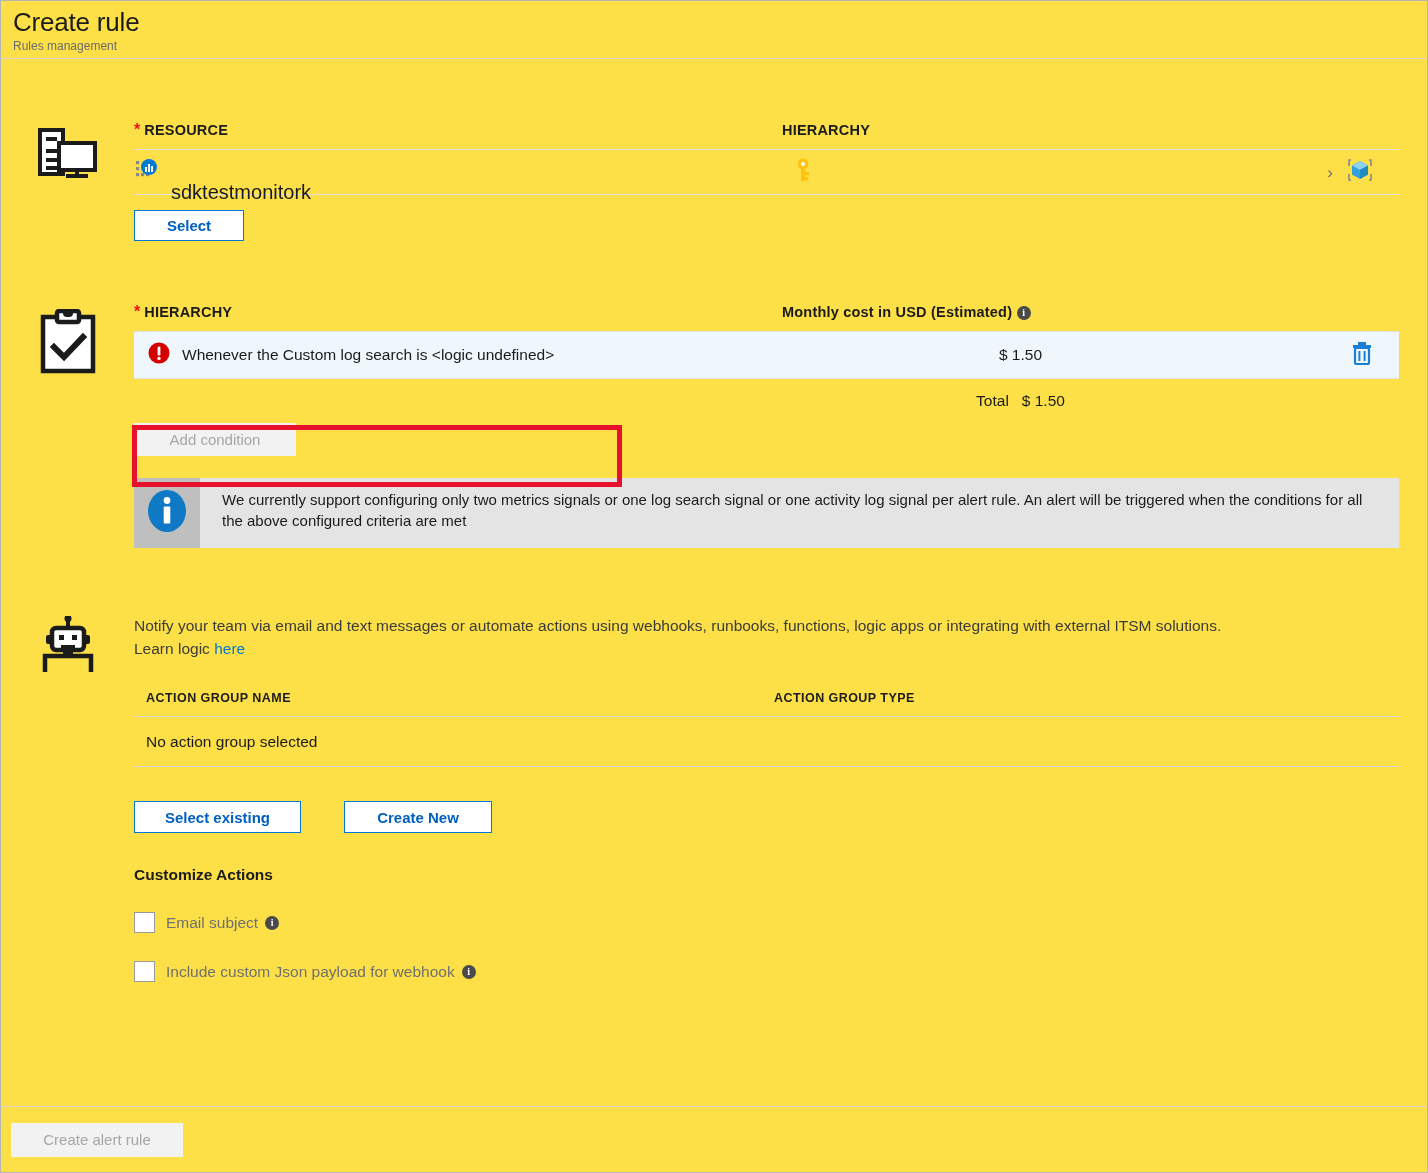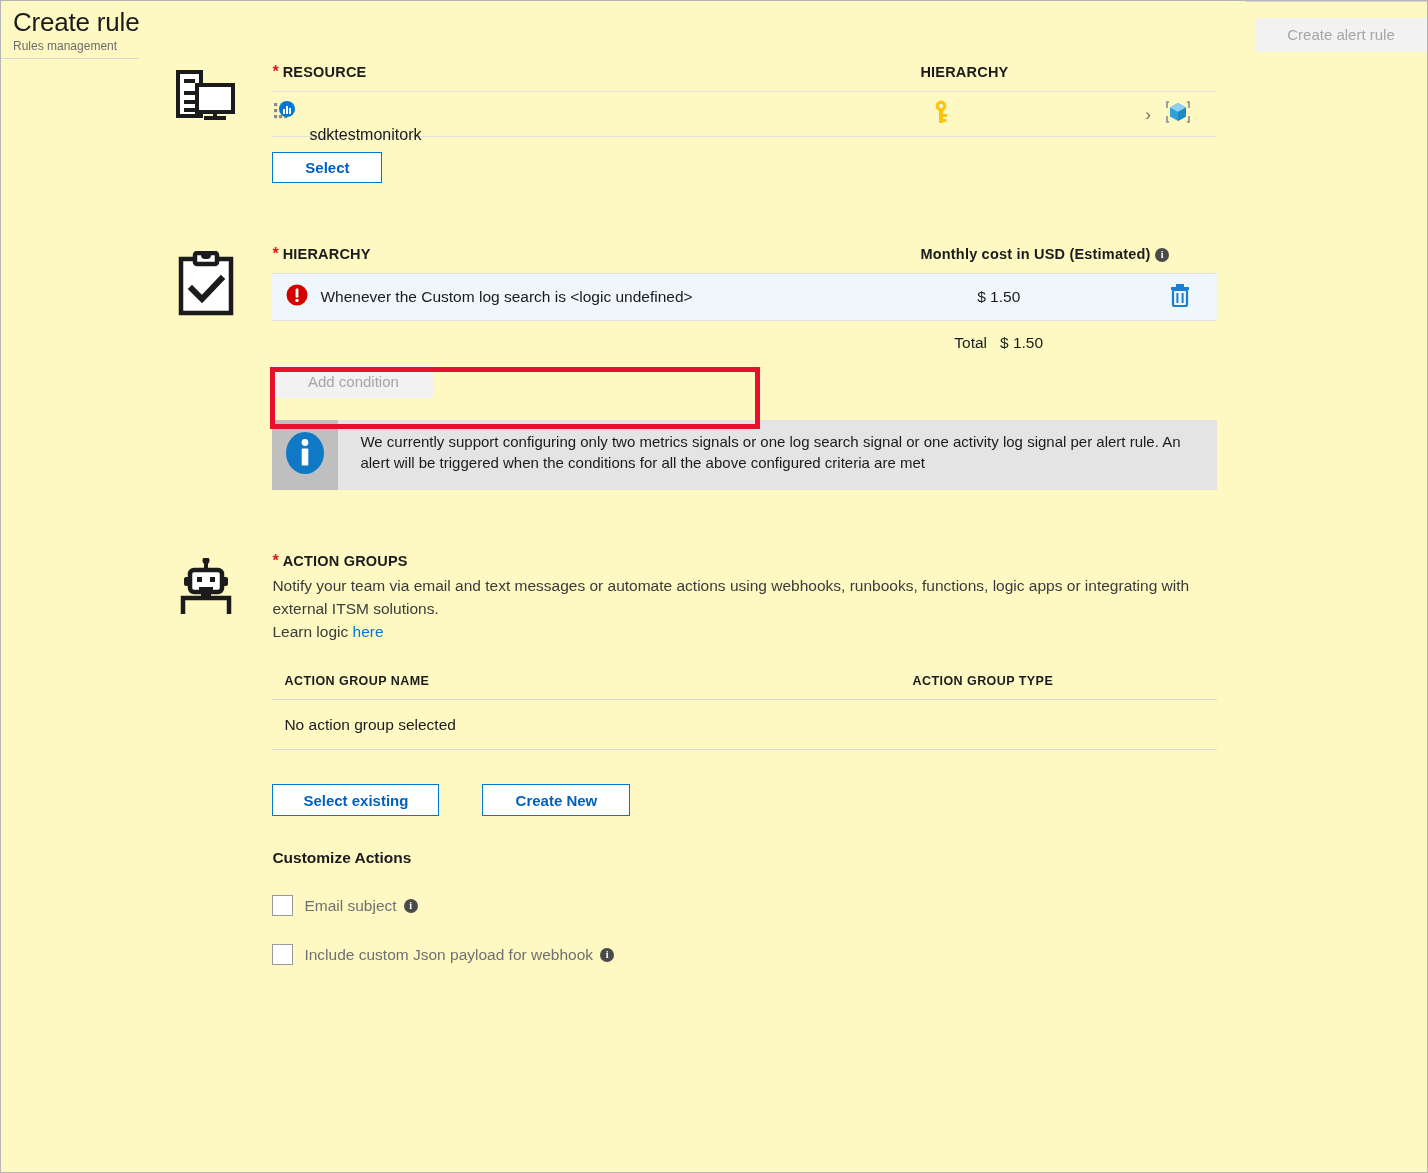--- a/index.html
+++ b/index.html
@@ -11,23 +11,23 @@
     width: 1428px; height: 1173px;
     font-family: "Liberation Sans", sans-serif;
     color: #1b1b1b;
     overflow: hidden;
     position: relative;
   }
   .page {
     position: relative;
     width: 1428px; height: 1173px;
     border: 1px solid #b5b5b5;
-    background: #fef9c3;
-    display: flex;
-    flex-direction: row;
+    background: #fde047;
+    display: flex;
+    flex-direction: column;
   }
 
   
   .header {
     flex: 0 0 auto;
     padding: 6px 0 8px 12px;
     border-bottom: 1px solid #d6d6d6;
     height: 58px;
   }
   .header-title {
@@ -92,21 +92,21 @@
     border-bottom: 1px solid #e0e0e0;
   }
   .res-name-cell {
     width: 648px;
     display: flex;
     align-items: center;
     gap: 13px;
     padding-left: 2px;
   }
   .res-name {
-    font-size: 16px;
+    font-size: 20px;
     color: #1b1b1b;
     margin-top: 41px;
   }
   .hier-cell {
     flex: 1 1 auto;
     display: flex;
     align-items: center;
     gap: 14px;
     padding-left: 12px;
   }
@@ -479,23 +479,20 @@
             <rect x="22" y="19" width="5" height="5" fill="#1b1b1b"></rect>
             <rect x="35" y="19" width="5" height="5" fill="#1b1b1b"></rect>
             <rect x="24" y="29" width="14" height="4" fill="#1b1b1b"></rect>
             <path d="M8 56 V40 H54 V56" fill="none" stroke="#1b1b1b" stroke-width="4.5"></path>
             <rect x="26" y="34" width="10" height="7" fill="#1b1b1b"></rect>
           </svg>
         </span>
       </div>
       <div class="body-col">
 
-        <div>
-          <span class="req-star">*</span><span class="col-head">ACTION GROUPS</span>
-        </div>
 
         <div class="ag-desc">
           <span>Notify your team via email and text messages or automate actions using webhooks, runbooks, functions, logic apps or integrating with external ITSM solutions.</span><br>
           <span>Learn logic</span>
           <span class="link">here</span>
         </div>
 
         <div class="ag-table-head">
           <div class="ag-col1">
             <span class="ag-col-label">ACTION GROUP NAME</span>

